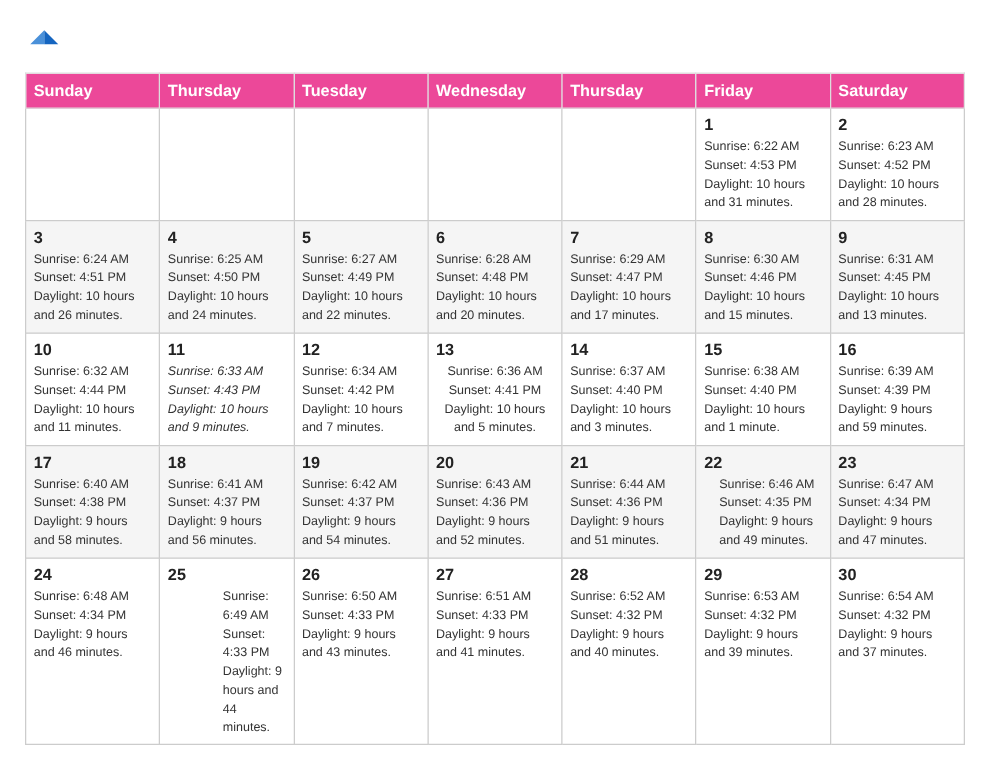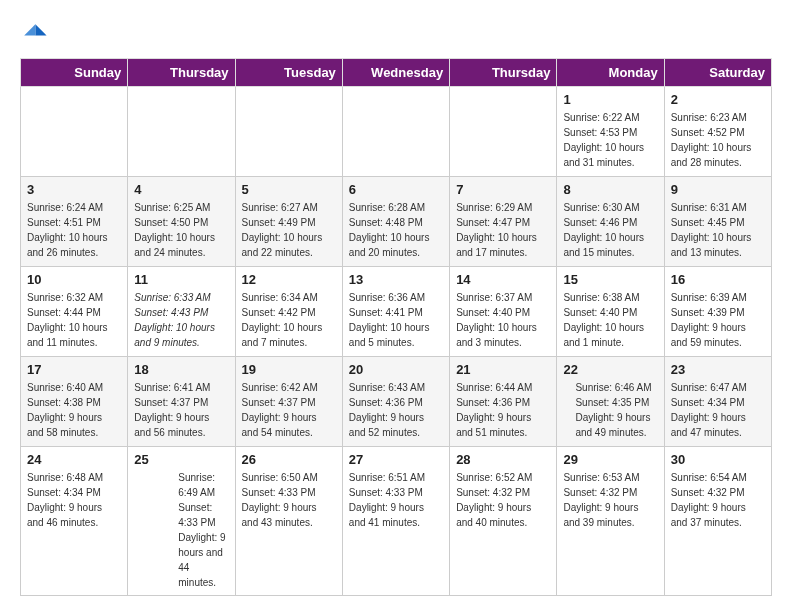--- a/index.html
+++ b/index.html
@@ -41,26 +41,26 @@
     .location {
       font-size: 16px;
       color: #444;
     }
     table {
       width: 100%;
       border-collapse: collapse;
       table-layout: fixed;
     }
     thead tr th {
-      background-color: #701a75;
+      background-color: #ec4899;
       color: #fff;
       font-size: 13px;
       font-weight: bold;
       padding: 6px 6px;
-      text-align: right;
+      text-align: left;
       border: 1px solid #ddd;
     }
     tbody tr td {
       vertical-align: top;
       border: 1px solid #ccc;
       padding: 5px 6px;
       font-size: 10.5px;
       color: #333;
       height: 90px;
       background: #fff;
@@ -105,21 +105,21 @@
 </div>
 
 <table>
   <thead>
     <tr>
     <th>Sunday</th>
         <th>Thursday</th>
         <th>Tuesday</th>
         <th>Wednesday</th>
         <th>Thursday</th>
-        <th>Monday</th>
+        <th>Friday</th>
         <th>Saturday</th>
       </tr>
   </thead>
   <tbody id="calendar-body">
   <tr>
         <td class="empty-cell"></td>
         <td class="empty-cell"></td>
         <td class="empty-cell"></td>
         <td class="empty-cell"></td>
         <td class="empty-cell"></td>
@@ -194,21 +194,21 @@
 Daylight: 10 hours and 9 minutes.</div>
         </td>
         <td>
           <span class="day-num">12</span>
           <div class="day-info" style="white-space: pre-line;">Sunrise: 6:34 AM
 Sunset: 4:42 PM
 Daylight: 10 hours and 7 minutes.</div>
         </td>
         <td>
           <span class="day-num">13</span>
-          <div class="day-info" style="white-space: pre-line;">Sunrise: 6:36 AM
+          <div class="day-info" style="white-space: pre-line; text-align: center;">Sunrise: 6:36 AM
 Sunset: 4:41 PM
 Daylight: 10 hours and 5 minutes.</div>
         </td>
         <td>
           <span class="day-num">14</span>
           <div class="day-info" style="white-space: pre-line;">Sunrise: 6:37 AM
 Sunset: 4:40 PM
 Daylight: 10 hours and 3 minutes.</div>
         </td>
         <td>

